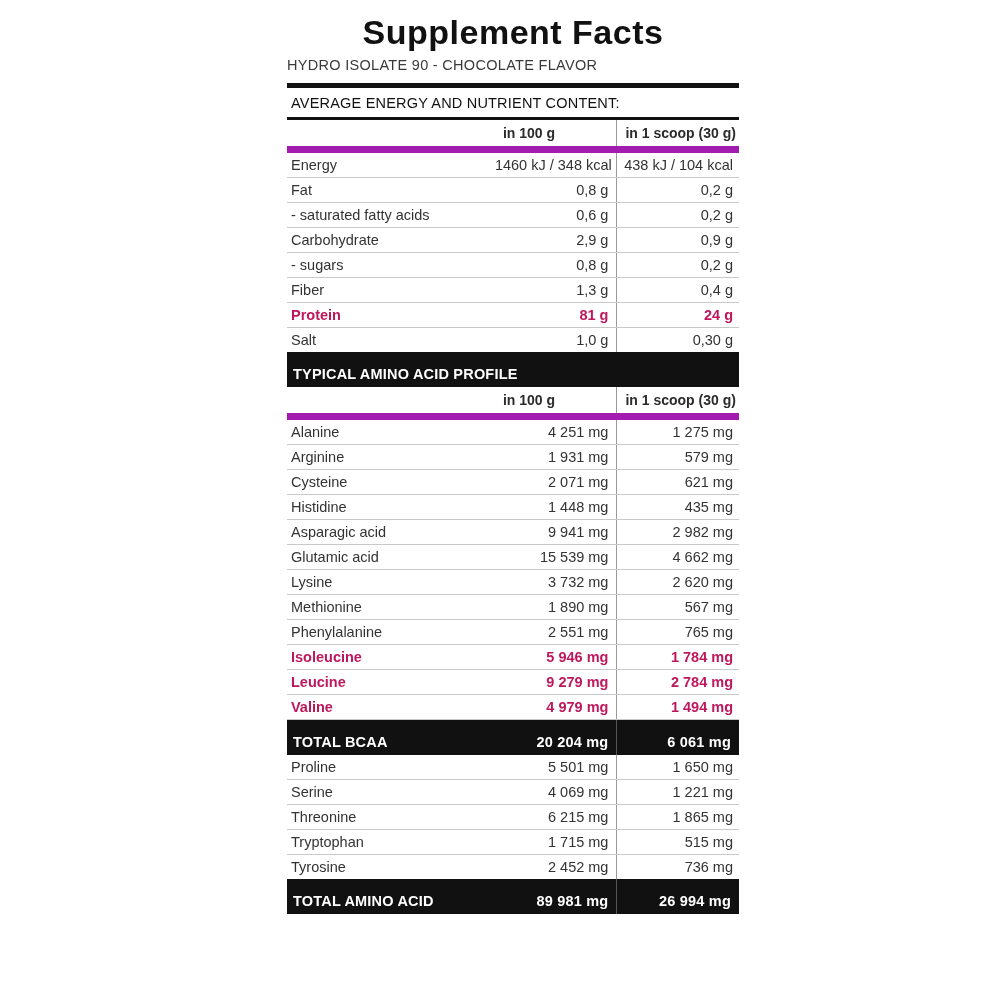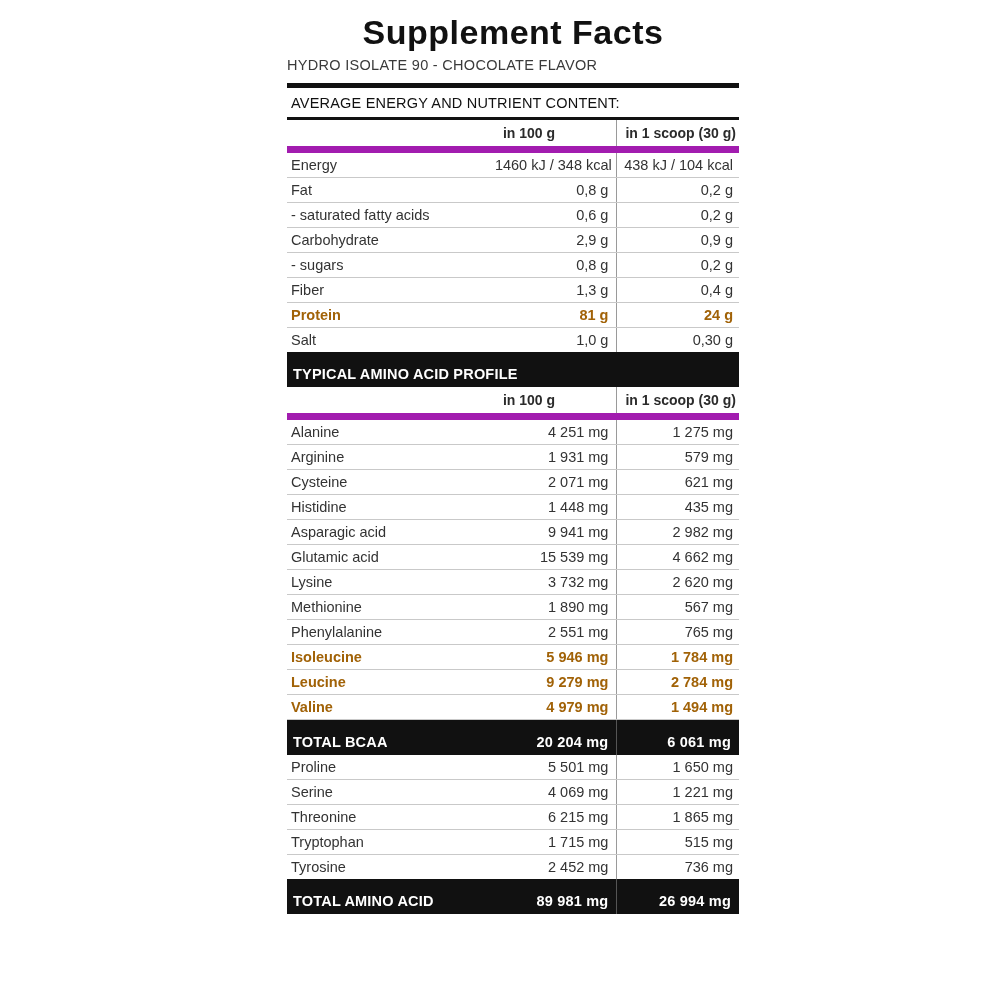--- a/index.html
+++ b/index.html
@@ -93,21 +93,21 @@
     font-size: 14.5px;
     text-align: right;
     padding: 4px 6px 4px 0;
     color: #333;
     white-space: nowrap;
   }
   td.v1 { border-right: 1px solid #9a9a9a; padding-right: 8px;}
   tr.row td { border-bottom: 1px solid #c9c9c9; }
   tr.row.bold td {
     font-weight: bold;
-    color: #a16207;
+    color: #be185d;
   }
   tr.row.last td { border-bottom: none; }
 
   .band {
     background: #111;
     color: #fff;
     font-weight: bold;
     font-size: 14.5px;
     letter-spacing: 0.2px;
   }

